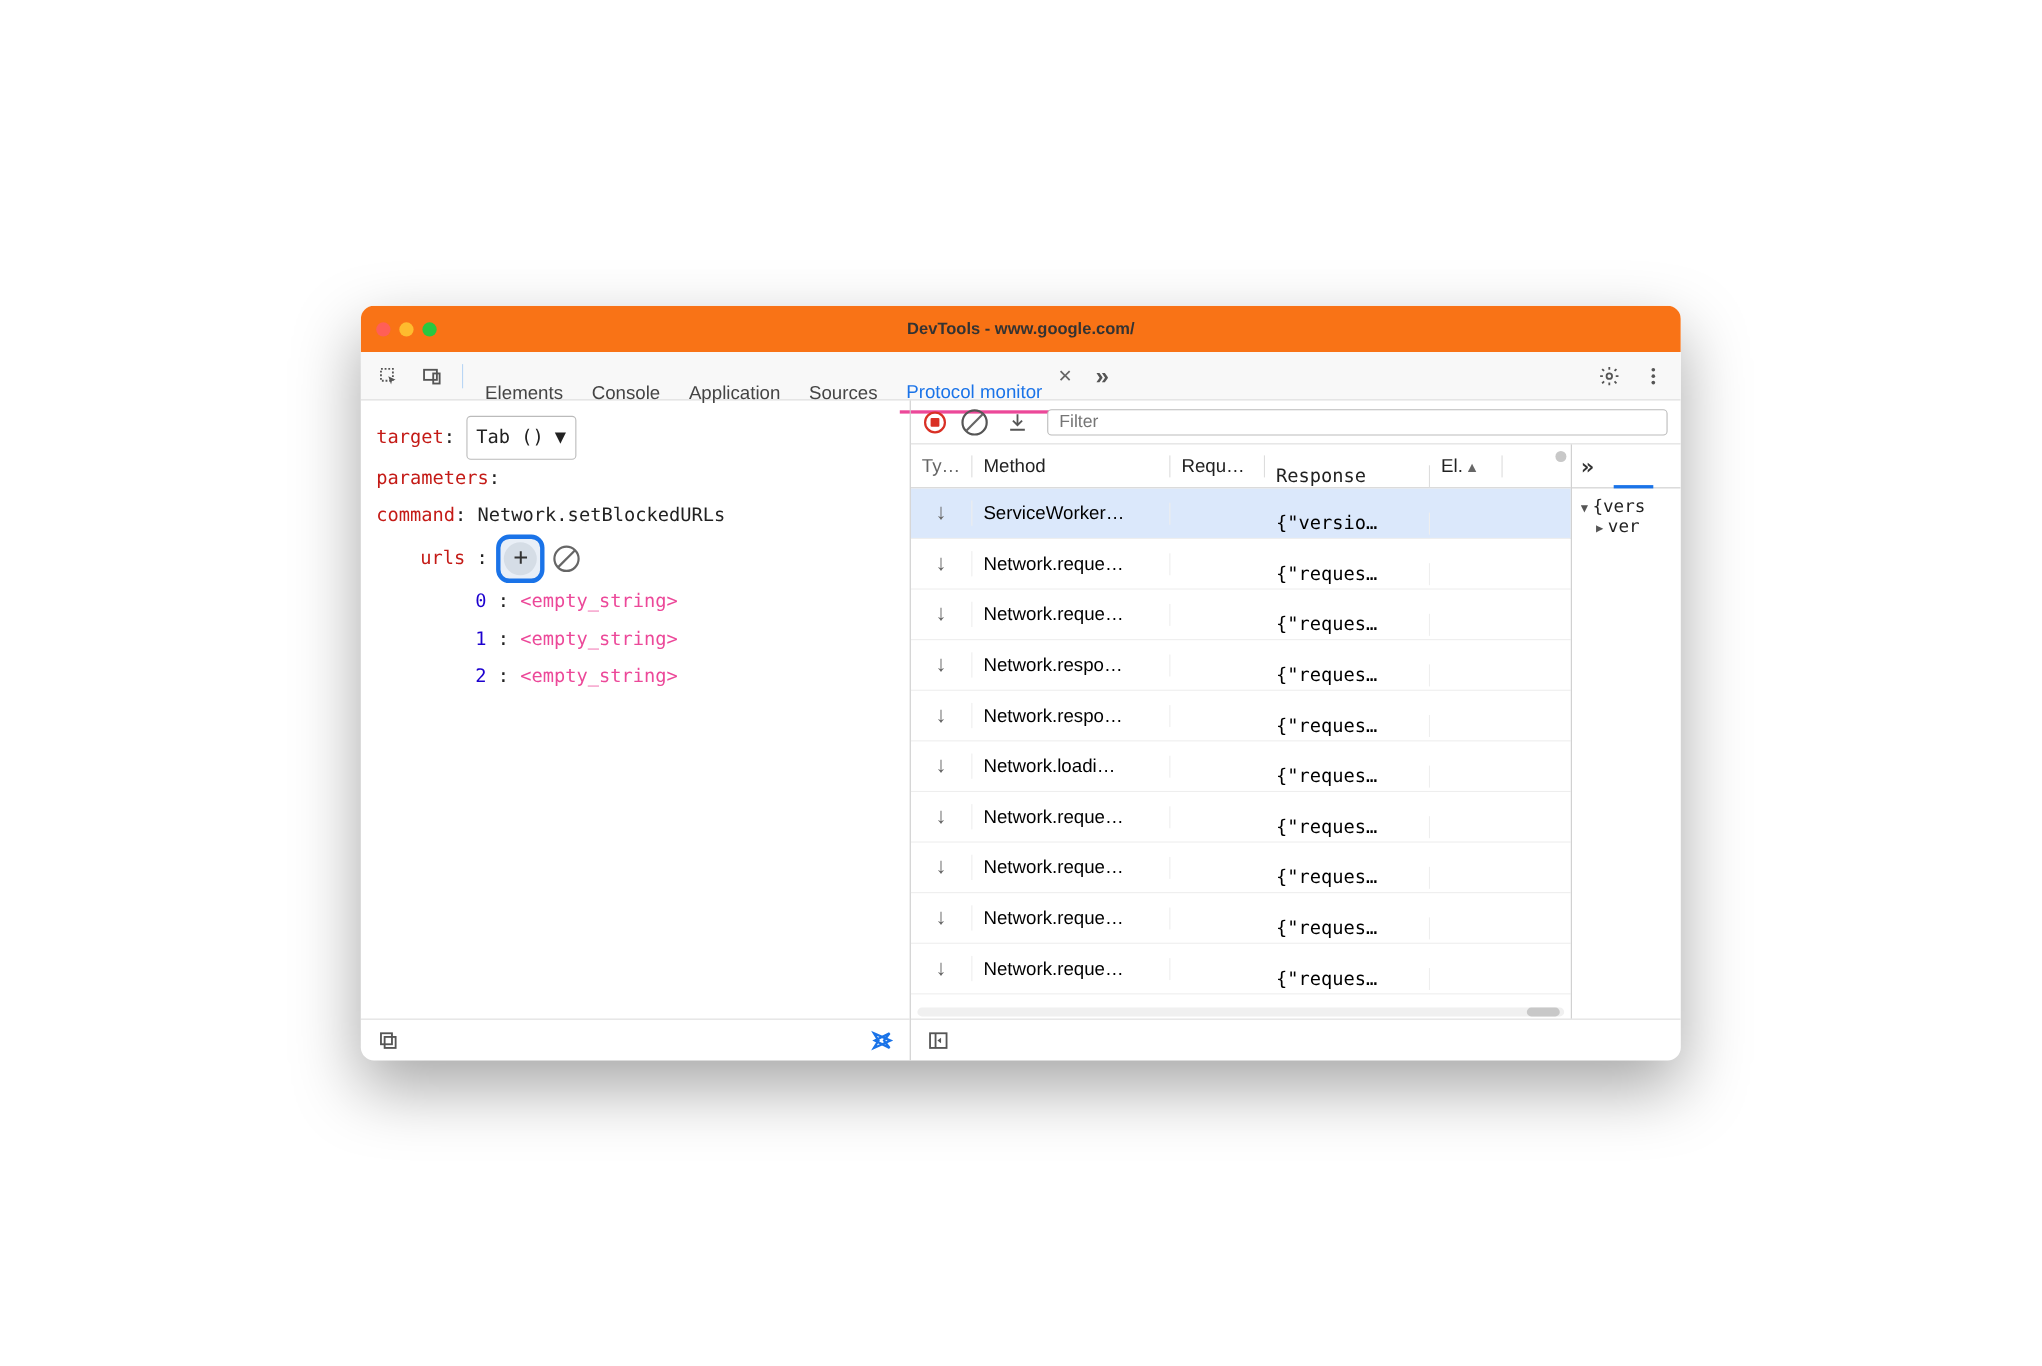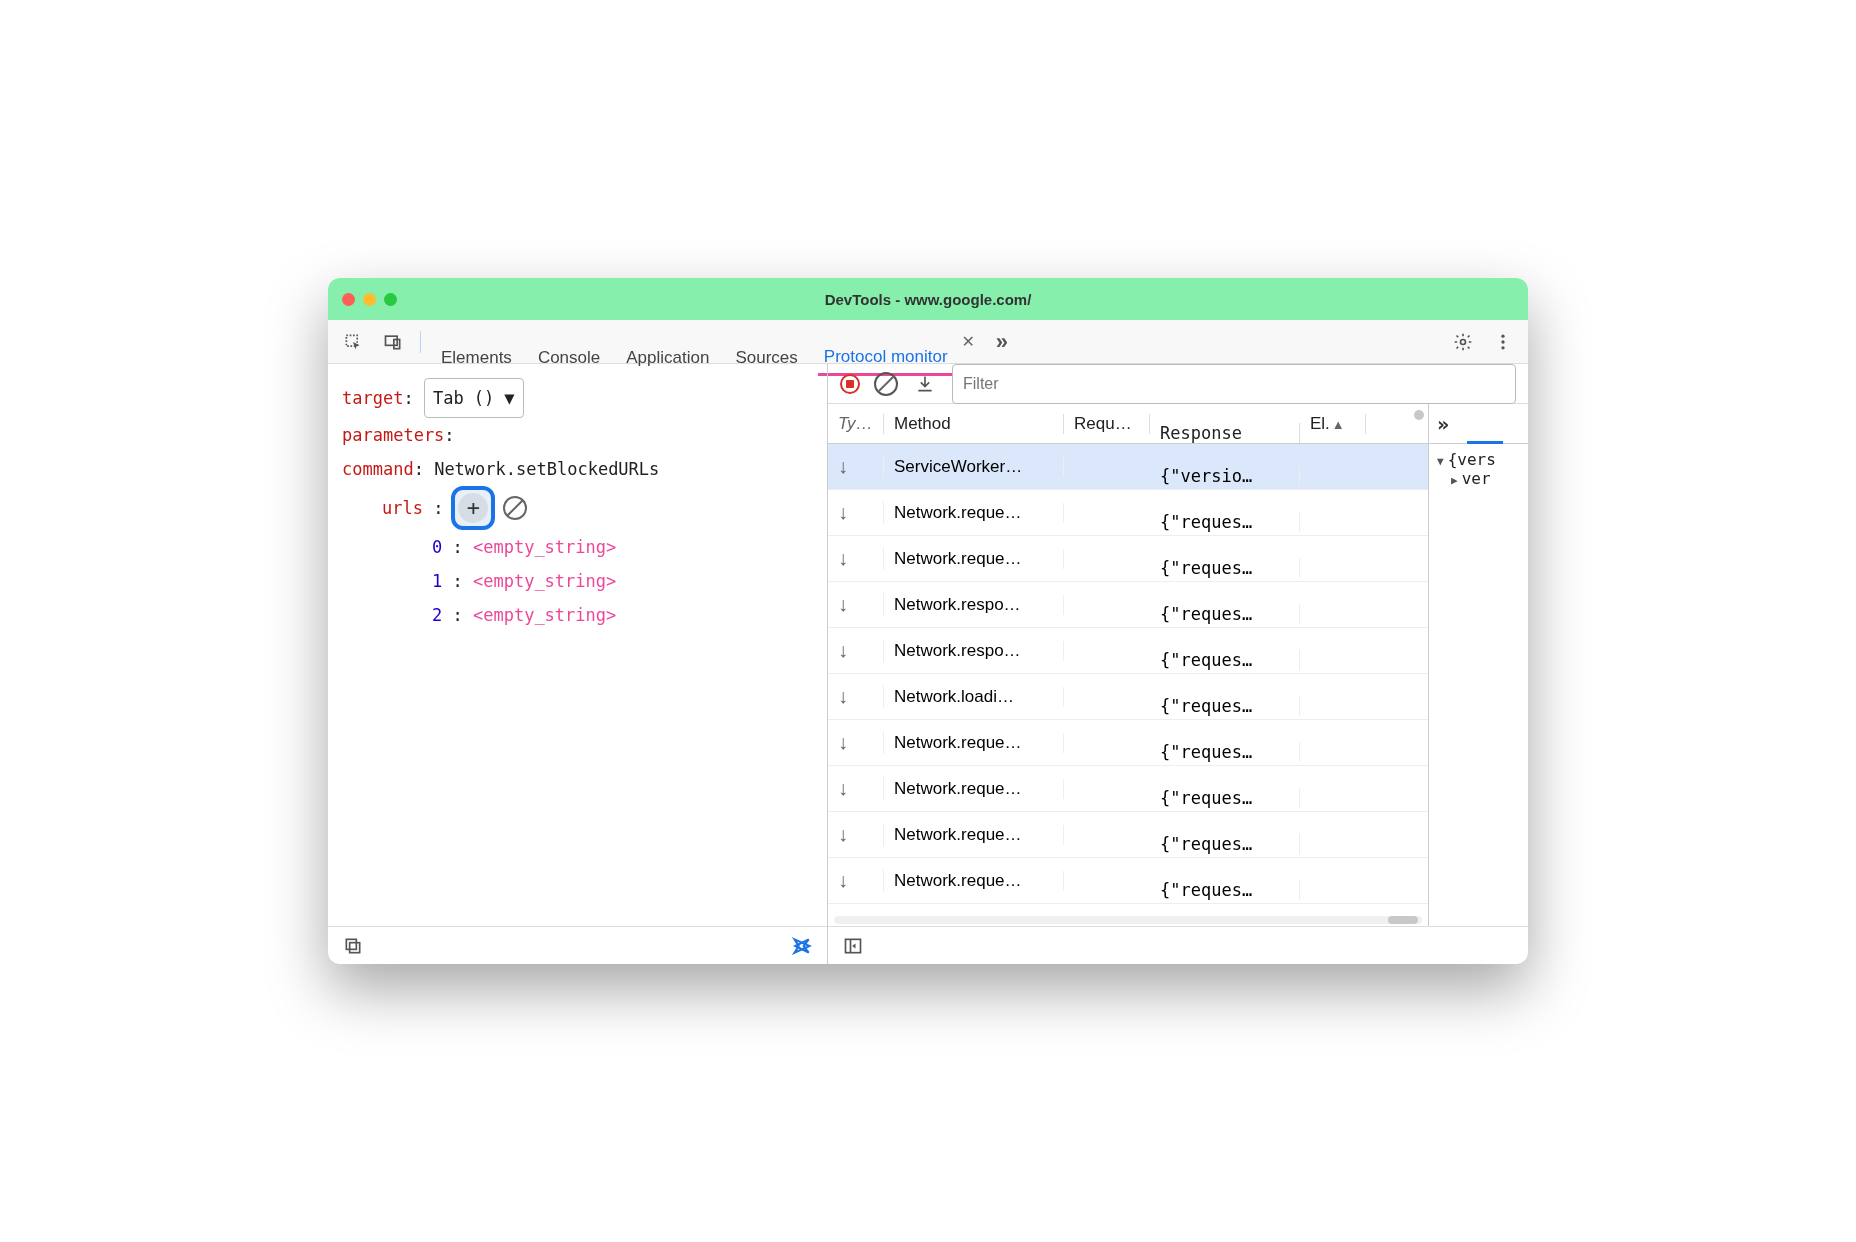--- a/index.html
+++ b/index.html
@@ -19,21 +19,21 @@
   overflow: hidden;
   display: flex;
   flex-direction: column;
 }
 .titlebar {
   height: 42px;
   display: flex;
   align-items: center;
   padding: 0 14px;
   position: relative;
-  background: #86efac;
+  background: #f97316;
 }
 .traffic-lights { display: flex; gap: 8px; }
 .traffic-light { width: 13px; height: 13px; border-radius: 50%; }
 .tl-red { background: #ff5f57; }
 .tl-yellow { background: #febc2e; }
 .tl-green { background: #28c840; }
 .title-text {
   position: absolute; left: 0; right: 0; text-align: center;
   font-size: 15px; font-weight: 600; color: #333;
   pointer-events: none;
@@ -117,35 +117,35 @@
 .sub-toolbar {
   height: 40px; display: flex; align-items: center; gap: 14px;
   padding: 0 12px; border-bottom: 1px solid #ddd;
 }
 .record-btn {
   width: 20px; height: 20px; border: 2.5px solid #d93025; border-radius: 50%;
   display: flex; align-items: center; justify-content: center; cursor: pointer;
 }
 .record-btn::after { content: ""; width: 8px; height: 8px; background: #d93025; border-radius: 1px; }
 .filter-input {
-  flex: 1; height: 40px; border: 1px solid #bbb; border-radius: 4px;
+  flex: 1; height: 24px; border: 1px solid #bbb; border-radius: 4px;
   padding: 0 10px; font-size: 16px; font-family: inherit;
 }
 .grid-split { display: flex; flex: 1; min-height: 0; }
 .grid { flex: 1; min-width: 0; display: flex; flex-direction: column; }
 .grid-header, .grid-row {
   display: flex; font-size: 17px; border-bottom: 1px solid #eee;
 }
 .grid-header { font-weight: 400; color: #222; border-bottom: 1px solid #ccc; height: 40px; align-items: center; }
 .grid-header .cell { border-right: 1px solid #ddd; }
 .grid-body { flex: 1; overflow: hidden; position: relative; }
 .grid-row { height: 46px; align-items: center; }
 .grid-row.selected { background: #dbe8fb; }
 .cell { padding: 0 10px; white-space: nowrap; overflow: hidden; text-overflow: ellipsis; border-right: 1px solid #eee; }
-.c-type { width: 56px; color: #666; font-style: italic; }
+.c-type { width: 56px; text-align: center; color: #666; }
 .c-method { width: 180px; }
 .c-req { width: 86px; }
 .c-resp { width: 150px; font-family: Menlo, Consolas, monospace; margin-top: 19px; }
 .c-el { width: 66px; }
 .arrow-down { display: inline-block; font-size: 20px; color: #666; }
 .sort-icon { font-size: 13px; color: #666; margin-left: 2px; }
 .side-details {
   width: 100px; border-left: 1px solid #ccc;
   display: flex; flex-direction: column;
   font-family: Menlo, Consolas, monospace; font-size: 16px;

